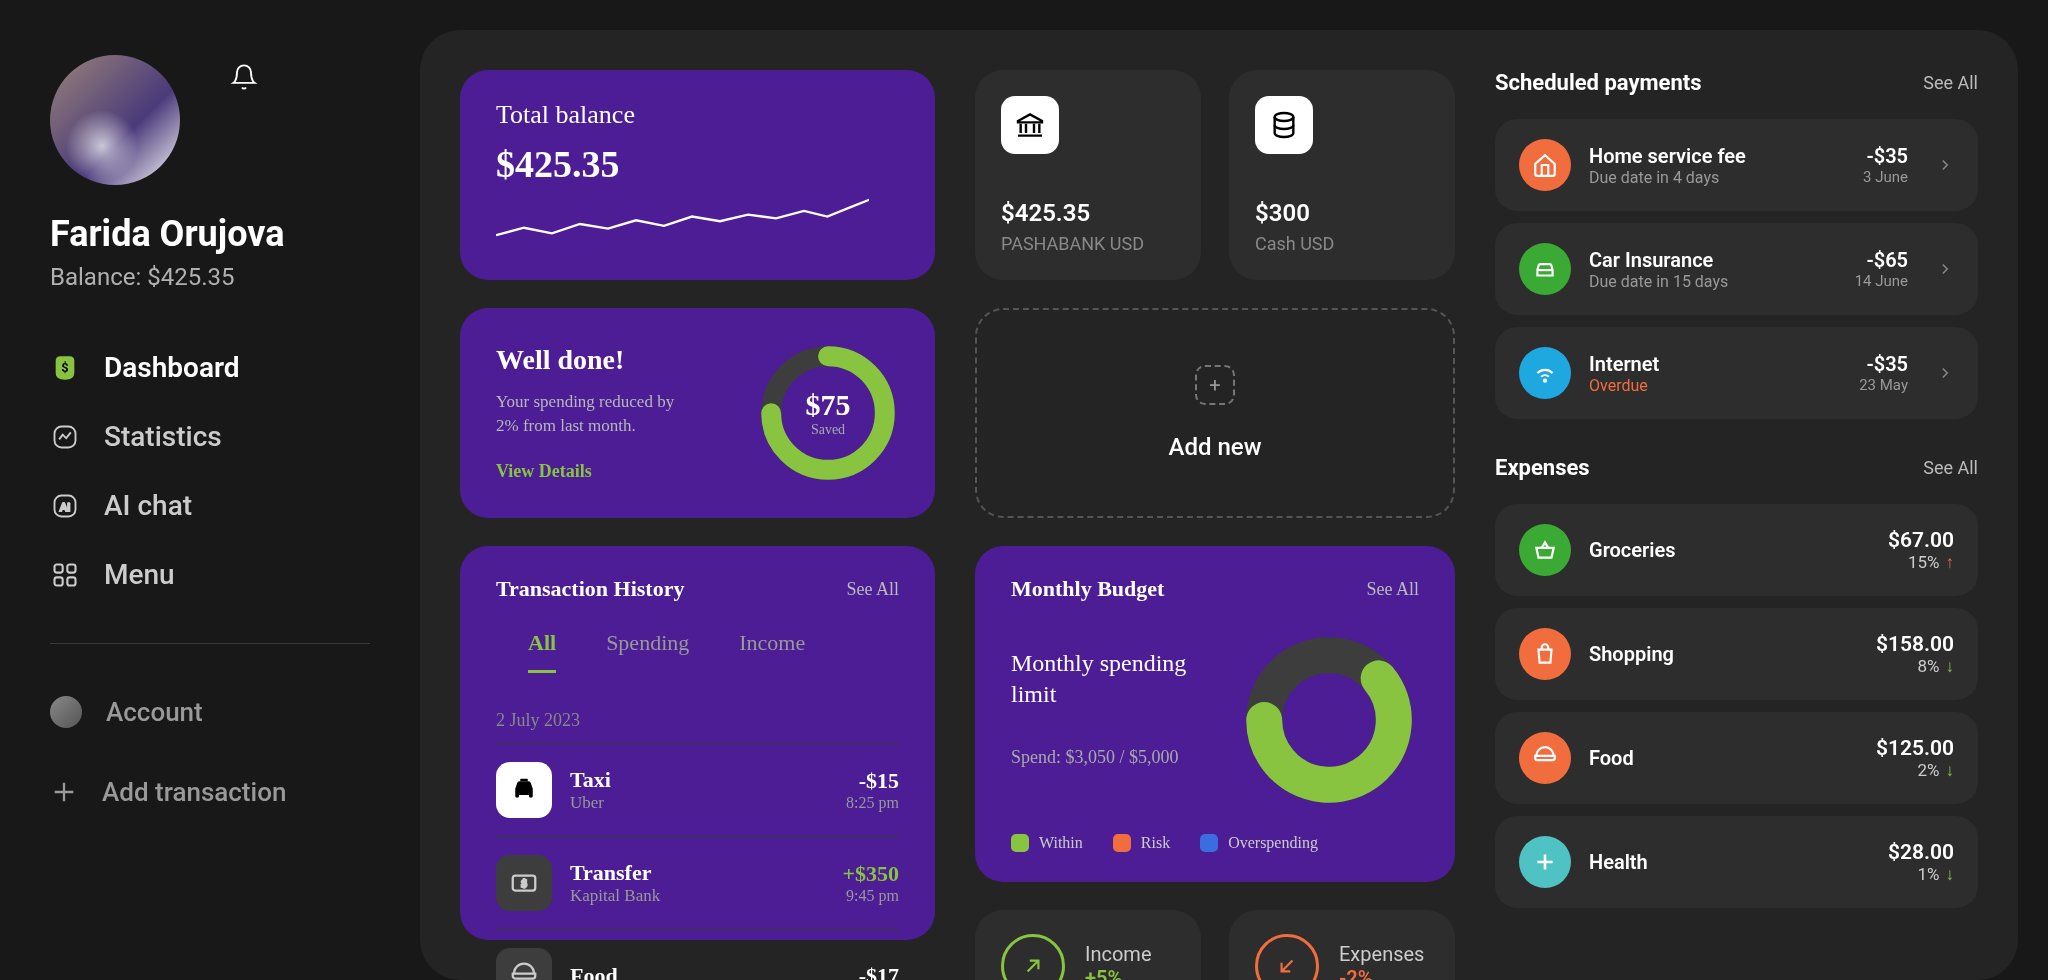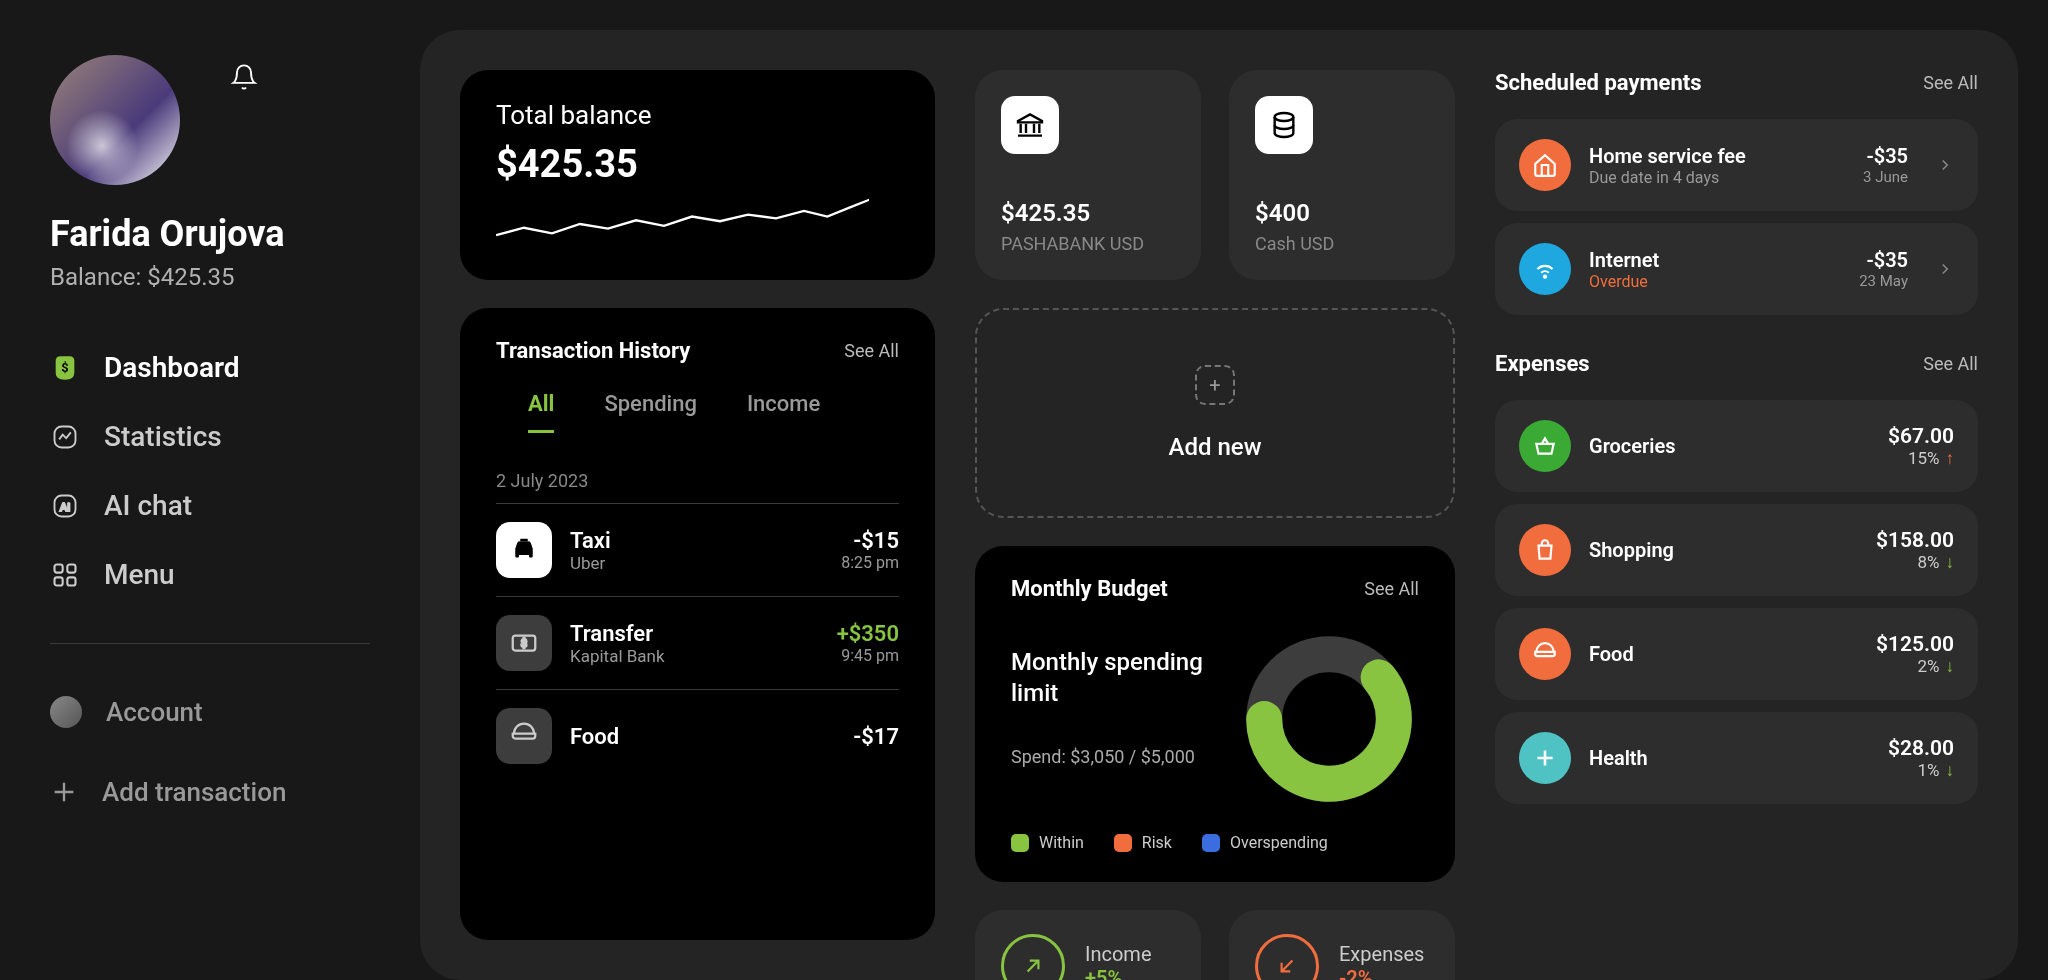--- a/index.html
+++ b/index.html
@@ -98,23 +98,24 @@
   margin: 30px 30px 0 0;
   padding: 40px;
   display: flex;
   gap: 40px;
   overflow: hidden;
 }
 .col1 { width: 475px; display: flex; flex-direction: column; gap: 28px; }
 .col2 { width: 480px; display: flex; flex-direction: column; gap: 28px; }
 .col3 { flex: 1; display: flex; flex-direction: column; gap: 24px; }
 .card {
-  background: #000000;
+  background: #4c1d95;
   border-radius: 28px;
   padding: 30px 36px;
+  font-family: Liberation Serif, serif;
 }
 .balance-card { height: 210px; position: relative; }
 .balance-title { font-size: 26px; color: #fff; margin-bottom: 12px; }
 .balance-amount { font-size: 38px; font-weight: 700; }
 .sparkline {
   position: absolute;
   bottom: 28px;
   left: 36px;
   right: 36px;
   height: 56px;
@@ -334,20 +335,37 @@
 
   <div class="col1">
     <div class="card balance-card">
       <div class="balance-title">Total balance</div>
       <div class="balance-amount">$425.35</div>
       <svg class="sparkline" viewBox="0 0 400 60">
         <polyline fill="none" stroke="#fff" stroke-width="2.5" points="0,42 30,34 60,40 90,30 120,35 150,26 180,32 210,22 240,27 270,20 300,24 330,16 355,22 380,12 400,4"></polyline>
       </svg>
     </div>
 
+    <div class="card welldone-card">
+      <div class="welldone-text">
+        <h3>Well done!</h3>
+        <p>Your spending reduced by 2% from last month.</p>
+        <div class="view-details">View Details</div>
+      </div>
+      <div class="donut-small">
+        <svg viewBox="0 0 100 100" width="142" height="142">
+          <circle cx="50" cy="50" r="40" fill="none" stroke="#3d3d3d" stroke-width="14"></circle>
+          <circle cx="50" cy="50" r="40" fill="none" stroke="#88c440" stroke-width="14" stroke-dasharray="188 251" stroke-dashoffset="0" transform="rotate(-90 50 50)" stroke-linecap="round"></circle>
+        </svg>
+        <div class="center">
+          <div class="big">$75</div>
+          <div class="sub">Saved</div>
+        </div>
+      </div>
+    </div>
 
     <div class="card th-card">
       <div class="card-header">
         <h3>Transaction History</h3>
         <span class="see-all">See All</span>
       </div>
       <div class="tabs">
         <div class="tab active">All</div>
         <div class="tab">Spending</div>
         <div class="tab">Income</div>
@@ -416,21 +434,21 @@
         <div class="account-name">PASHABANK USD</div>
       </div>
       <div class="account-card">
         <div class="account-icon">
           <svg width="32" height="32" viewBox="0 0 24 24" fill="none" stroke="#000" stroke-width="1.8">
               <ellipse cx="12" cy="6" rx="7" ry="3"></ellipse>
               <path d="M5 6v6c0 1.7 3.1 3 7 3s7-1.3 7-3V6"></path>
               <path d="M5 12v6c0 1.7 3.1 3 7 3s7-1.3 7-3v-6"></path>
             </svg>
         </div>
-        <div class="account-amount">$400</div>
+        <div class="account-amount">$300</div>
         <div class="account-name">Cash USD</div>
       </div>
     </div>
     <div class="accounts-row">
       <div class="add-new-card">
         <div class="add-plus">+</div>
         <span>Add new</span>
       </div>
     </div>
 
@@ -512,20 +530,39 @@
         </div>
         <div class="sched-right">
           <div class="amt">-$35</div>
           <div class="date">3 June</div>
         </div>
         <svg class="chev" viewBox="0 0 24 24" fill="none" stroke="currentColor" stroke-width="2">
             <path d="M9 6l6 6-6 6"></path>
           </svg>
       </div>
       <div class="sched-item">
+        <div class="round-icon green">
+          <svg width="26" height="26" viewBox="0 0 24 24" fill="none" stroke="#fff" stroke-width="2">
+              <path d="M5 13l1-4a2 2 0 012-1.5h8A2 2 0 0118 9l1 4v5H5v-5z"></path>
+              <path d="M5 13h14"></path>
+            </svg>
+        </div>
+        <div class="sched-info">
+          <div class="t1">Car Insurance</div>
+          <div class="t2">Due date in 15 days</div>
+        </div>
+        <div class="sched-right">
+          <div class="amt">-$65</div>
+          <div class="date">14 June</div>
+        </div>
+        <svg class="chev" viewBox="0 0 24 24" fill="none" stroke="currentColor" stroke-width="2">
+            <path d="M9 6l6 6-6 6"></path>
+          </svg>
+      </div>
+      <div class="sched-item">
         <div class="round-icon blue">
           <svg width="26" height="26" viewBox="0 0 24 24" fill="none" stroke="#fff" stroke-width="2">
               <path d="M5 12a10 10 0 0114 0"></path>
               <path d="M8.5 15.5a5 5 0 017 0"></path>
               <circle cx="12" cy="19" r="1" fill="#fff"></circle>
             </svg>
         </div>
         <div class="sched-info">
           <div class="t1">Internet</div>
           <div class="t2 overdue">Overdue</div>

